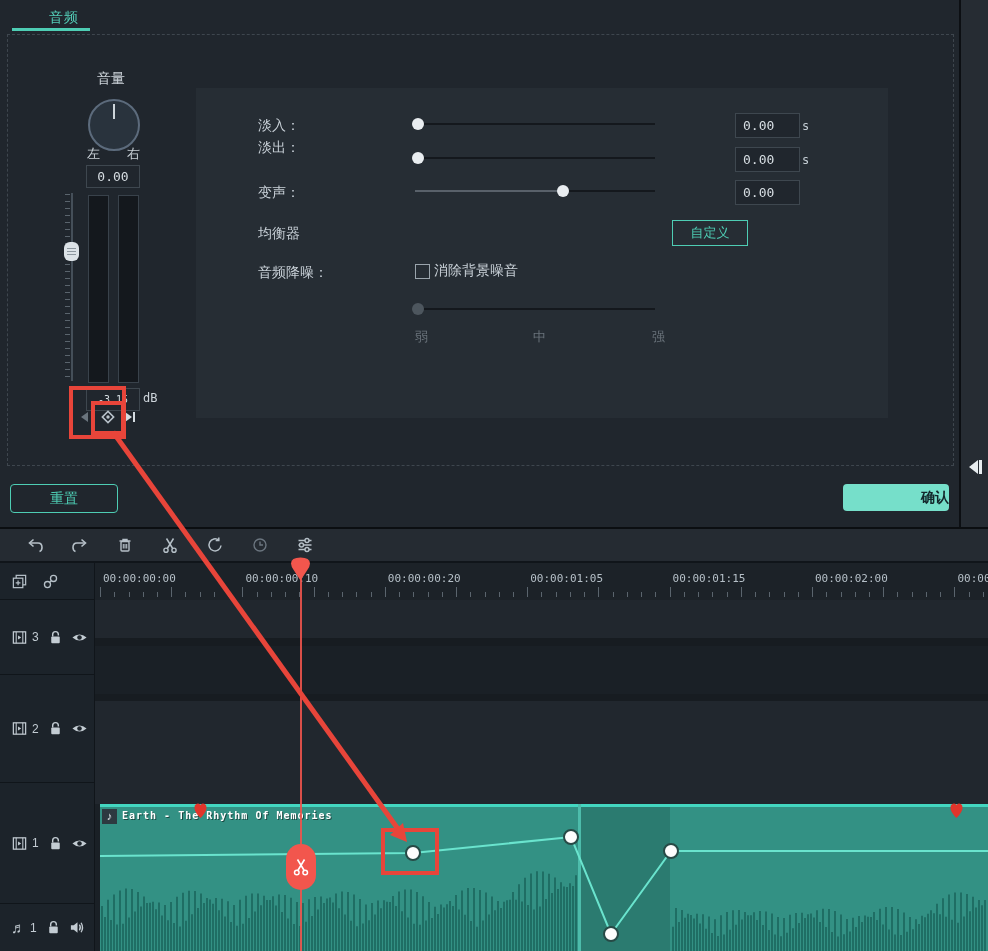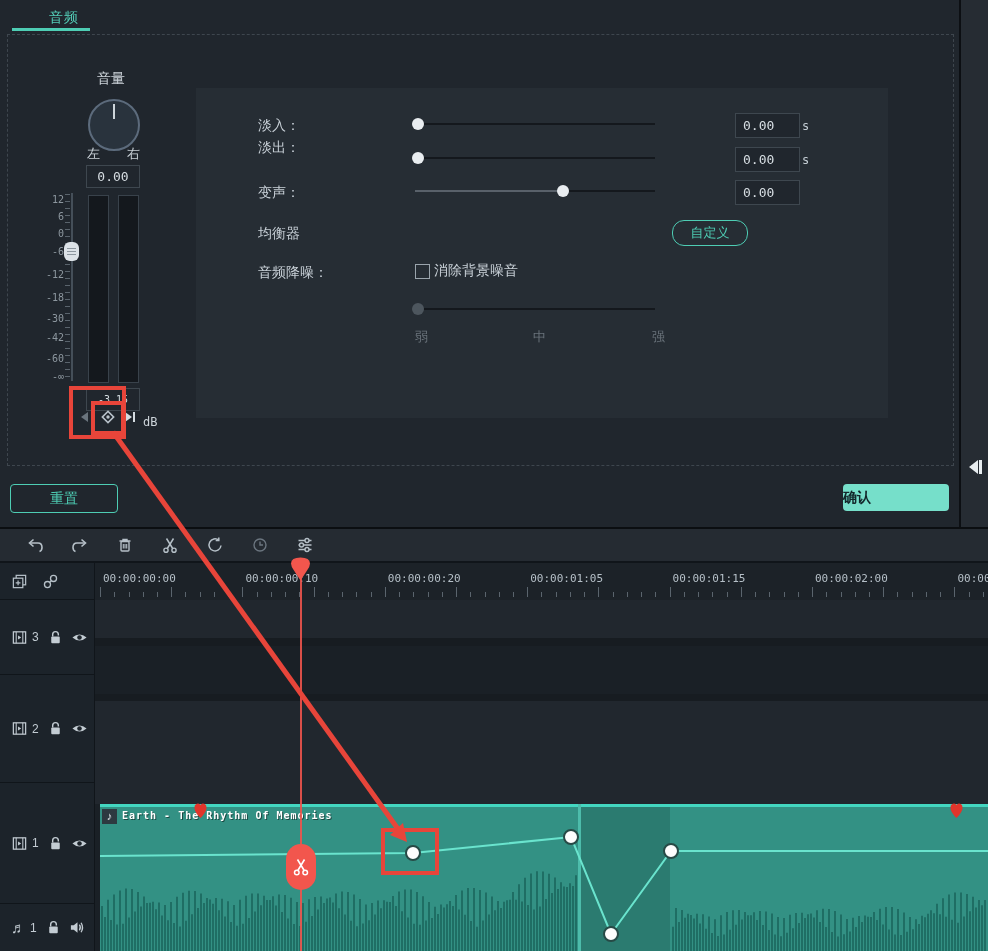--- a/index.html
+++ b/index.html
@@ -30,44 +30,44 @@
   .db-ticks{left:65px;top:194px;width:5px;height:186px;
         background:repeating-linear-gradient(#5a646d 0 1px,transparent 1px 7px);}
   .db-groove{left:71px;top:193px;width:2px;height:188px;background:#454f59;}
   .db-handle{left:64px;top:242px;width:15px;height:19px;border-radius:6px;background:#dce2e7;
         display:flex;flex-direction:column;justify-content:center;gap:2px;align-items:center;}
   .db-handle i{display:block;width:9px;height:1px;background:#8d979f;}
   .meter{top:195px;width:19px;height:186px;background:#14181d;border:1px solid #39424b;}
   .db-value-box{left:86px;top:388px;width:52px;height:21px;border:1px solid #3e474f;
         text-align:center;font-size:10px;line-height:21px;
         font-family:"DejaVu Sans Mono",monospace;color:#d6dde2;}
-  .db-unit{left:143px;top:391px;font-size:12px;font-family:"DejaVu Sans Mono",monospace;margin-top:24px;}
+  .db-unit{left:143px;top:391px;font-size:12px;font-family:"DejaVu Sans Mono",monospace;}
   .kf-controls{left:80px;top:406px;width:60px;height:22px;display:flex;align-items:center;gap:6px;}
 
   
   .settings{left:196px;top:88px;width:692px;height:330px;background:#262d34;}
   .s-label{position:absolute;left:62px;font-size:14px;color:#c9d1d8;}
   .slider-line{position:absolute;left:219px;width:240px;height:2px;background:#14181d;}
   .slider-thumb{position:absolute;width:12px;height:12px;border-radius:50%;background:#e9edf0;}
   .val-box{position:absolute;left:539px;width:56px;height:23px;border:1px solid #3e474f;
         background:#20262d;font-size:13px;line-height:23px;padding-left:7px;
         font-family:"DejaVu Sans Mono",monospace;color:#d6dde2;}
   .unit{position:absolute;left:606px;font-size:12px;font-family:"DejaVu Sans Mono",monospace;color:#c3ccd3;}
   .dropdown{position:absolute;left:219px;top:132px;width:238px;height:24px;border:1px solid #3e474f;
         background:#20262d;font-size:13px;line-height:24px;padding-left:8px;color:#d6dde2;}
   .custom-btn{position:absolute;left:476px;top:132px;width:74px;height:24px;border:1px solid #4ecdb4;
-        border-radius:12px;color:#4ecdb4;font-size:13px;text-align:center;line-height:24px;}
+        border-radius:0;color:#4ecdb4;font-size:13px;text-align:center;line-height:24px;}
   .checkbox{position:absolute;left:219px;top:176px;width:13px;height:13px;border:1px solid #9aa4ac;background:transparent;}
   .cb-label{position:absolute;left:238px;top:174px;font-size:14px;color:#c9d1d8;}
   .dn-mark{position:absolute;top:240px;font-size:13px;color:#6a737b;}
 
   .reset-btn{left:10px;top:484px;width:106px;height:27px;border:1px solid #4ecdb4;border-radius:4px;
         color:#4ecdb4;font-size:14px;text-align:center;line-height:27px;background:transparent;}
   .confirm-btn{left:843px;top:484px;width:106px;height:27px;border-radius:4px;background:#76dfca;
-        color:#13272b;font-size:14px;font-weight:bold;text-align:left;line-height:27px;}
+        color:#13272b;font-size:14px;font-weight:bold;text-align:right;line-height:27px;}
   .v-divider{left:959px;top:0;width:2px;height:527px;background:#0c0f13;}
   .right-strip{left:961px;top:0;width:27px;height:527px;background:#262c33;}
   .collapse-icon{left:966px;top:458px;width:18px;height:18px;display:flex;align-items:center;}
 
   
   .toolbar{left:0;top:527px;width:988px;height:36px;background:#252b32;
         border-top:2px solid #0b0e11;border-bottom:2px solid #10151a;
         display:flex;align-items:center;gap:27px;padding-left:26px;box-sizing:border-box;}
   .tb-icon{width:18px;height:18px;}
 
@@ -118,32 +118,20 @@
   <div class="abs dashed-panel"></div>
 
   <div class="abs vol-label">音量</div>
   <div class="abs knob">
     <div class="knob-needle"></div>
   </div>
   <div class="abs lr" style="left:87px;">左</div>
   <div class="abs lr" style="left:127px;">右</div>
   <div class="abs balance-box">0.00</div>
 
-  <div class="abs db-scale-wrap" id="db-scale">
-      <span class="db-scale-label" style="top: 6px;">12</span>
-      <span class="db-scale-label" style="top: 23px;">6</span>
-      <span class="db-scale-label" style="top: 40px;">0</span>
-      <span class="db-scale-label" style="top: 58px;">-6</span>
-      <span class="db-scale-label" style="top: 81px;">-12</span>
-      <span class="db-scale-label" style="top: 104px;">-18</span>
-      <span class="db-scale-label" style="top: 125px;">-30</span>
-      <span class="db-scale-label" style="top: 144px;">-42</span>
-      <span class="db-scale-label" style="top: 165px;">-60</span>
-      <span class="db-scale-label" style="top: 183px;">-∞</span>
-    </div>
   <div class="abs db-ticks"></div>
   <div class="abs db-groove"></div>
   <div class="abs db-handle">
       <i></i>
       <i></i>
       <i></i>
     </div>
   <div class="abs meter" style="left:88px;"></div>
   <div class="abs meter" style="left:118px;"></div>
   <div class="abs db-value-box">-3.15</div>

